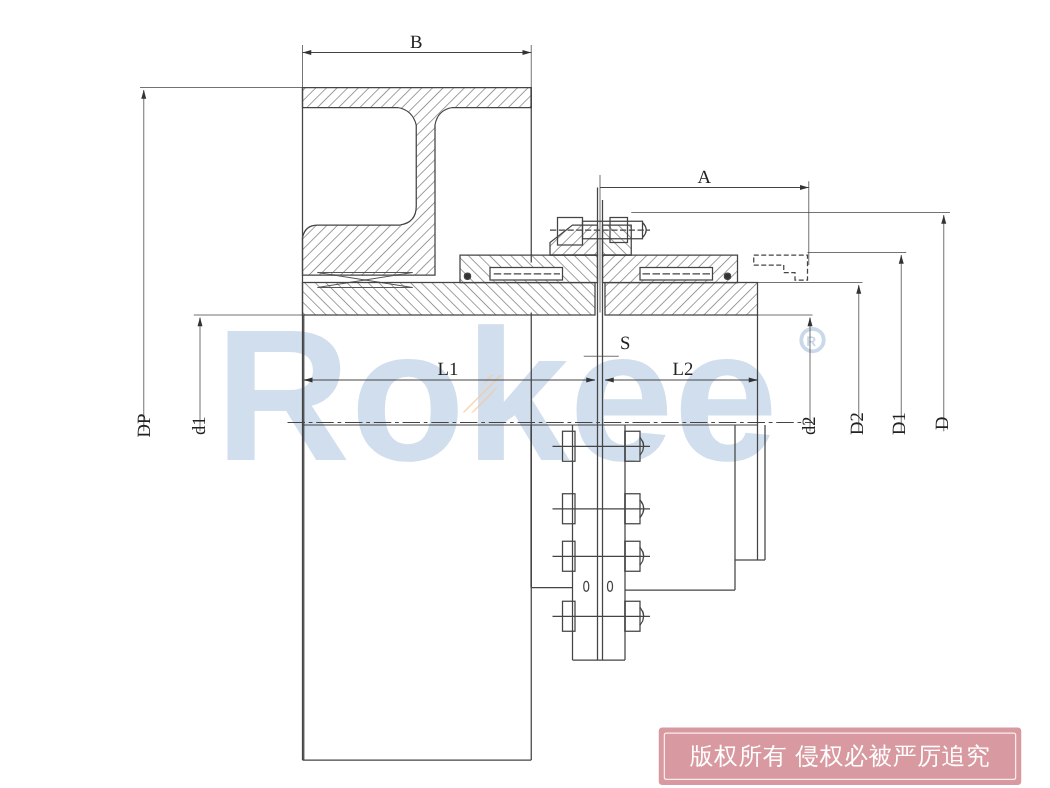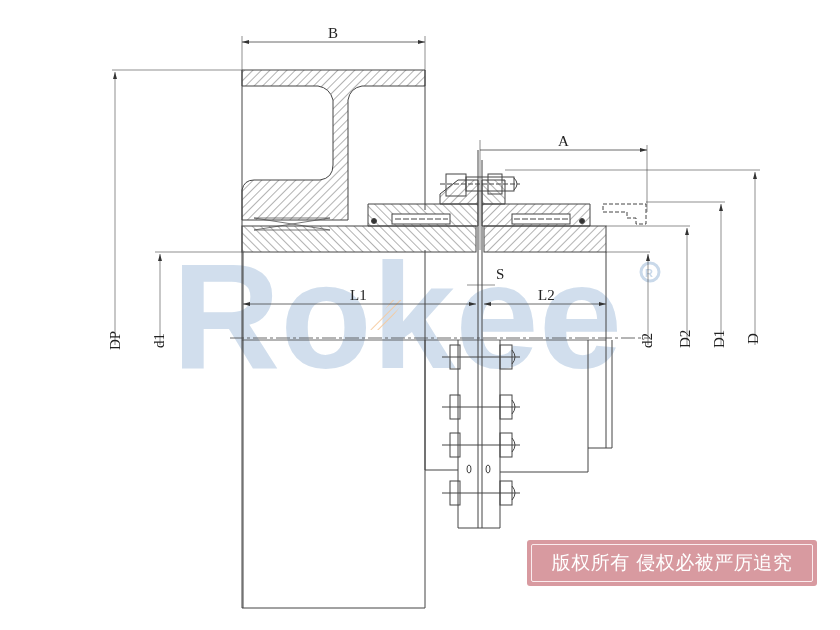--- a/index.html
+++ b/index.html
@@ -1,21 +1,21 @@
 <!DOCTYPE html>
 <html><head>
 <meta charset="utf-8">
 <style>
   html, body { margin: 0; padding: 0; background: #ffffff; }
   body { width: 840px; height: 630px; position: relative; overflow: hidden; font-family: "Liberation Serif", serif; }
   #stage { position: absolute; left: 0; top: 0; width: 840px; height: 630px; }
   .dim-label { font-family: "Liberation Serif", serif; font-size: 15px; fill: #222; }
   .wm-text { font-family: "Liberation Sans", sans-serif; font-weight: bold; }
   .copyright {
-    position: absolute; left: 527px; top: 540px; width: 290px; height: 46px;
+    position: absolute; left: 527px; top: 582px; width: 290px; height: 46px;
     background: #d89aa0; border-radius: 3px; box-sizing: border-box;
     display: flex; align-items: center; justify-content: center;
   }
   .copyright-inner {
     position: absolute; left: 4px; top: 4px; right: 4px; bottom: 4px;
     border: 1.5px solid #fbecee; border-radius: 2px;
   }
   .copyright-text {
     position: relative; color: #ffffff; font-family: "DejaVu Sans", sans-serif;
     font-size: 19px; letter-spacing: 0.5px; white-space: nowrap;

